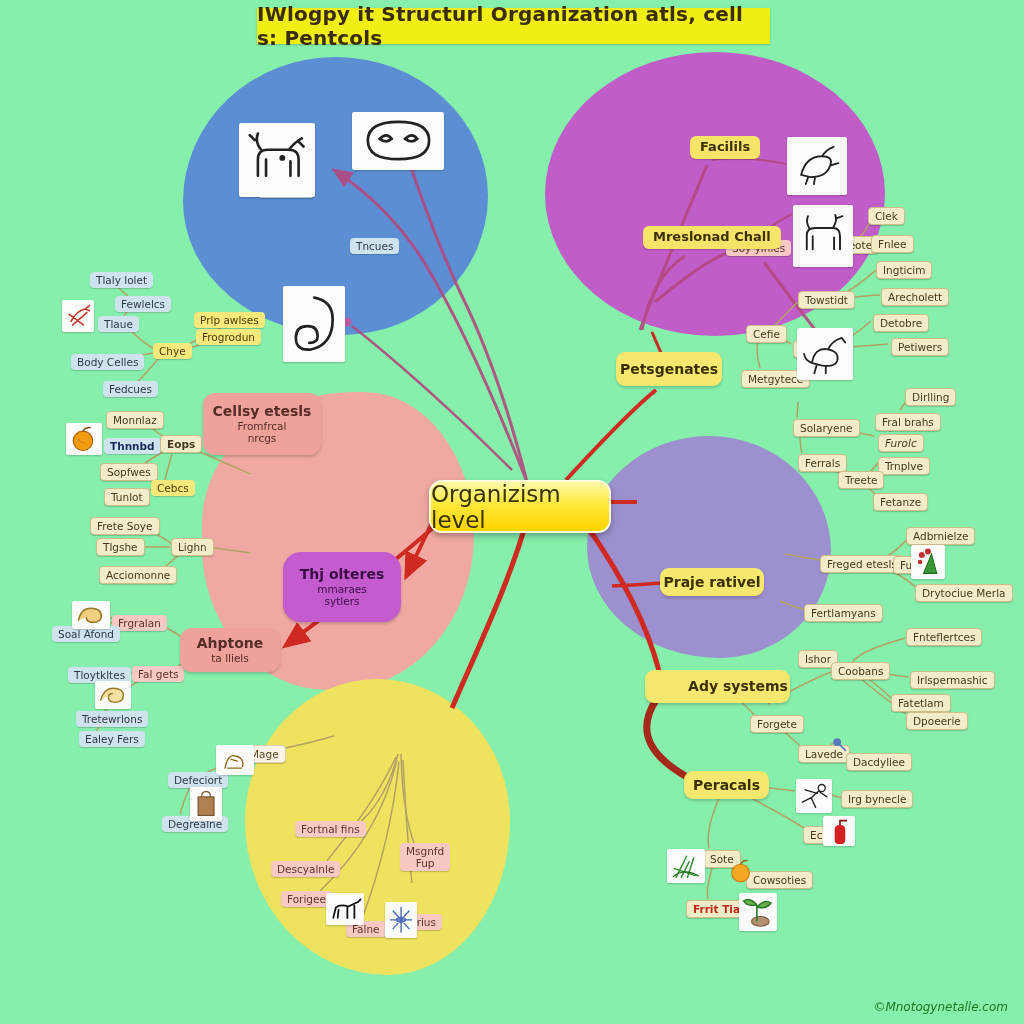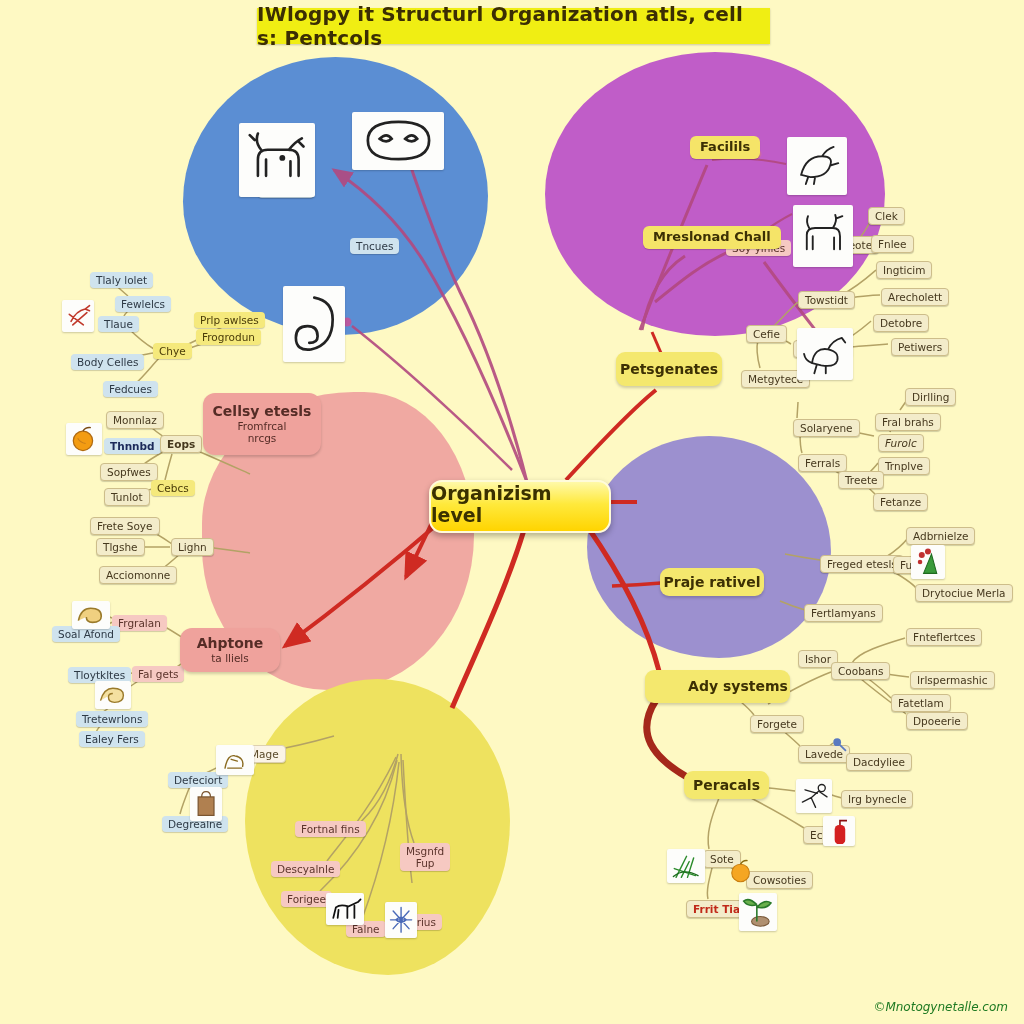--- a/index.html
+++ b/index.html
@@ -1,35 +1,35 @@
 <!DOCTYPE html>
 <html><head>
 <meta charset="utf-8">
 <style>
   html,body{margin:0;padding:0;}
   body{font-family:"DejaVu Sans",sans-serif;}
-  #canvas{position:relative;width:1024px;height:1024px;background:#fef9c3;overflow:hidden;}
+  #canvas{position:relative;width:1024px;height:1024px;background:#86efac;overflow:hidden;}
 
   .blob{position:absolute;z-index:1;}
   .blob.blue{left:183px;top:57px;width:305px;height:278px;background:#5b8ed3;border-radius:50% 50% 48% 52%/52% 50% 50% 48%;}
   .blob.magenta{left:545px;top:52px;width:340px;height:284px;background:#c05dc8;border-radius:50%;}
   .blob.pinkblob{left:202px;top:392px;width:272px;height:298px;background:#f0a9a2;border-radius:58% 42% 52% 48%/46% 50% 54% 50%;}
   .blob.lavender{left:587px;top:436px;width:244px;height:222px;background:#9c90cf;border-radius:50% 50% 46% 54%/50% 52% 48% 50%;}
   .blob.yellowblob{left:245px;top:679px;width:265px;height:296px;background:#eee25f;border-radius:50% 50% 46% 54%/48% 48% 52% 52%;}
 
   #lines{position:absolute;left:0;top:0;z-index:2;pointer-events:none;}
 
   .title-banner{position:absolute;left:257px;top:8px;width:513px;height:36px;z-index:5;
     background:#f0ee13;display:flex;align-items:center;justify-content:center;
     font-size:20px;font-weight:bold;color:#3b2e04;letter-spacing:.2px;box-shadow:0 1px 2px rgba(0,0,0,.2);}
 
   .central{position:absolute;left:429px;top:480px;width:178px;height:49px;z-index:4;
     background:linear-gradient(#fff9a8 0%,#ffe93c 45%,#ffd400 100%);
     border:2px solid #fffbda;border-radius:13px;box-shadow:0 3px 6px rgba(0,0,0,.3);
-    display:flex;justify-content:center;font-size:19px;font-weight:bold;color:#3a3000;}
+    display:flex;align-items:center;justify-content:center;font-size:23px;font-weight:normal;color:#3a3000;}
 
   .chip{position:absolute;z-index:3;font-size:10.5px;line-height:1.15;padding:2px 6px;border-radius:4px;
     color:#3a3326;white-space:pre-line;text-align:center;box-shadow:0 1px 1px rgba(0,0,0,.18);}
   .chip.blue{background:#cfe3ee;color:#2e3a46;}
   .chip.blue-bold{background:#cfe3ee;color:#1c2a5a;font-weight:bold;}
   .chip.tan{background:#f3ecca;border:1px solid #cdbd8a;color:#46381e;}
   .chip.yellow{background:#f5e97c;color:#4a3c08;}
   .chip.pink{background:#f6c9c2;color:#5c342c;}
   .chip.cream{background:#fbf4e6;border:1px solid #ddd0b0;color:#5a4a2a;}
   .chip.yellow-lg{background:#f5e468;color:#3c3004;font-size:13px;font-weight:bold;padding:4px 10px;border-radius:6px;}
@@ -262,20 +262,25 @@
     <div class="chip tan" style="left: 841px; top: 790px;">Irg bynecle</div>
     <div class="chip tan" style="left: 803px; top: 826px;">Ecer</div>
     <div class="chip tan" style="left: 703px; top: 850px;">Sote</div>
     <div class="chip tan" style="left: 746px; top: 871px;">Cowsoties</div>
     <div class="chip red-text" style="left: 686px; top: 900px;">Frrit Tiall</div>
     <div class="node pink" style="left: 203px; top: 393px; width: 118px; height: 62px;">
       <span class="l0">Cellsy etesls</span>
       <span class="lx">Fromfrcal</span>
       <span class="lx">nrcgs</span>
     </div>
+    <div class="node purple" style="left: 283px; top: 552px; width: 118px; height: 70px;">
+      <span class="l0">Thj olteres</span>
+      <span class="lx">mmaraes</span>
+      <span class="lx">sytlers</span>
+    </div>
     <div class="node pink" style="left: 180px; top: 628px; width: 100px; height: 44px;">
       <span class="l0">Ahptone</span>
       <span class="lx">ta lliels</span>
     </div>
     <div class="node yellowbox" style="left: 616px; top: 352px; width: 106px; height: 34px;">
       <span class="l0">Petsgenates</span>
     </div>
     <div class="node yellowbox" style="left: 660px; top: 568px; width: 104px; height: 28px;">
       <span class="l0">Praje rativel</span>
     </div>

